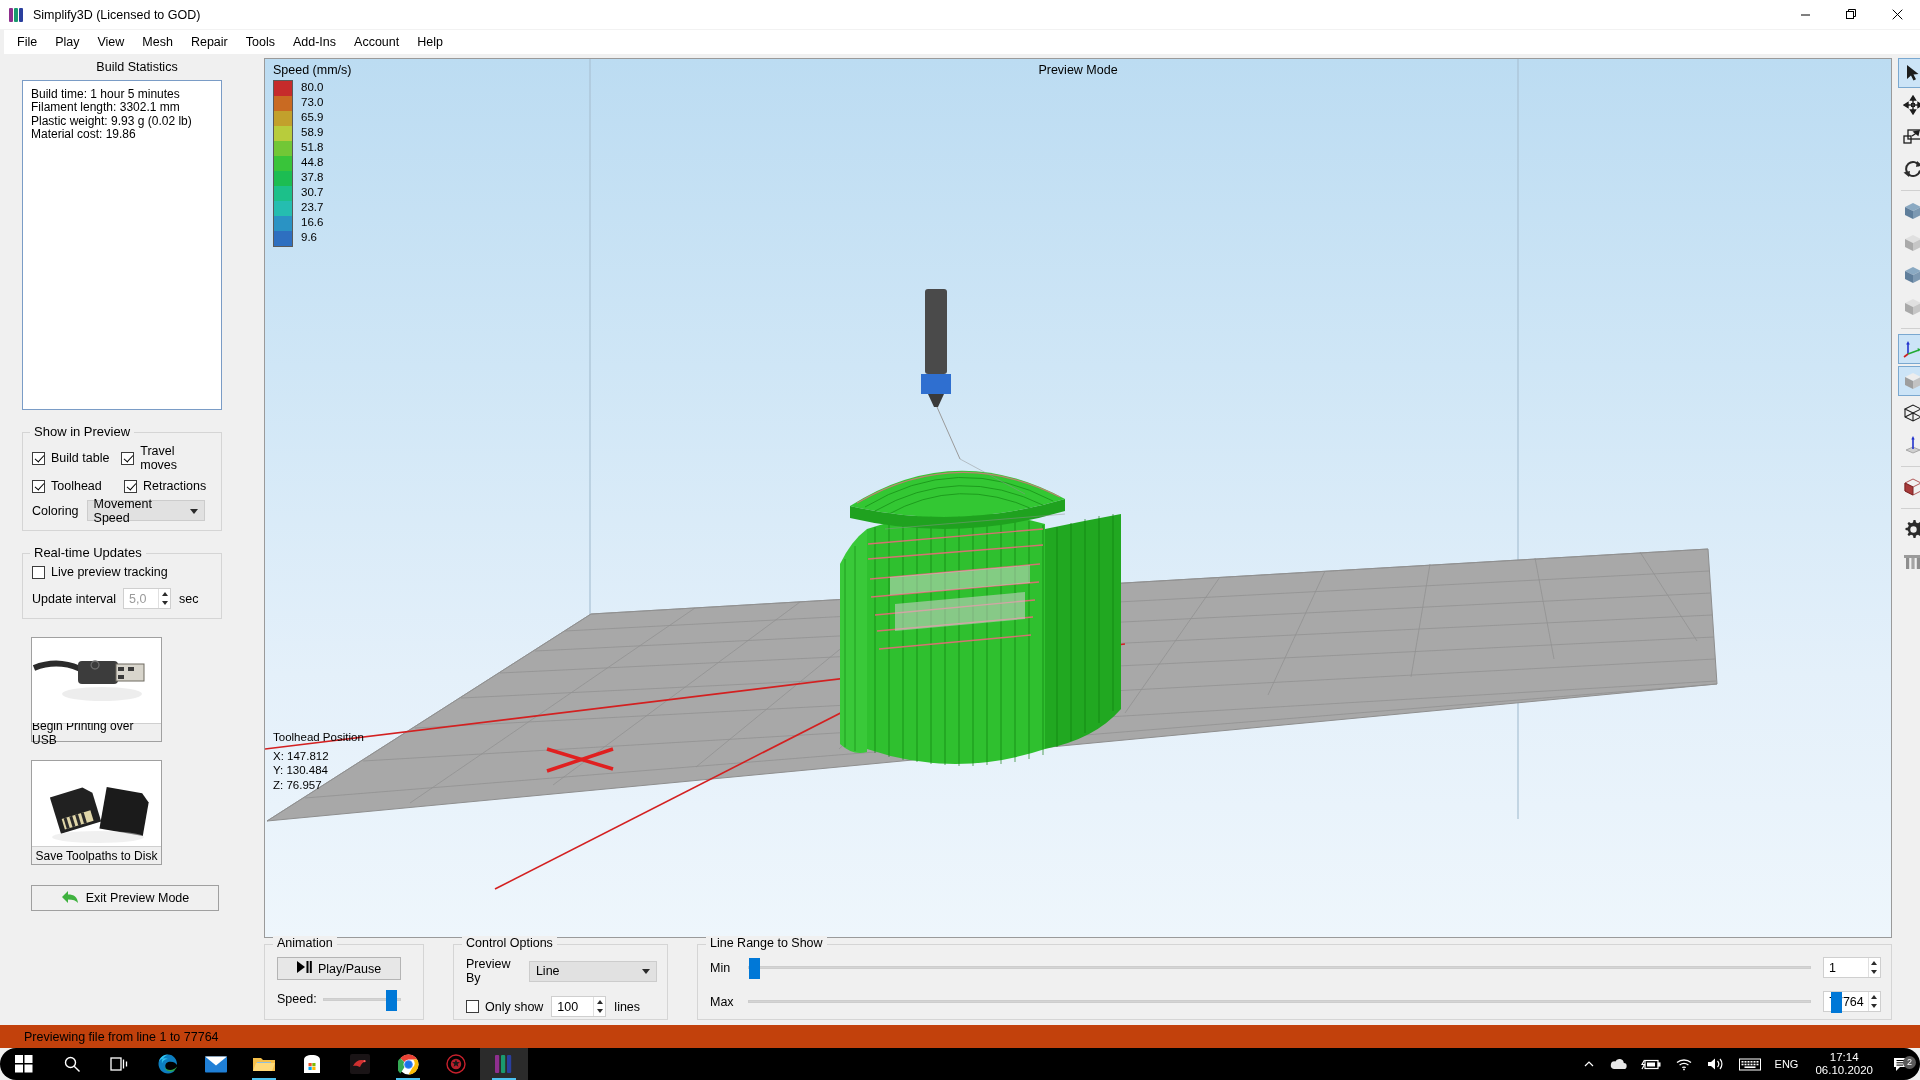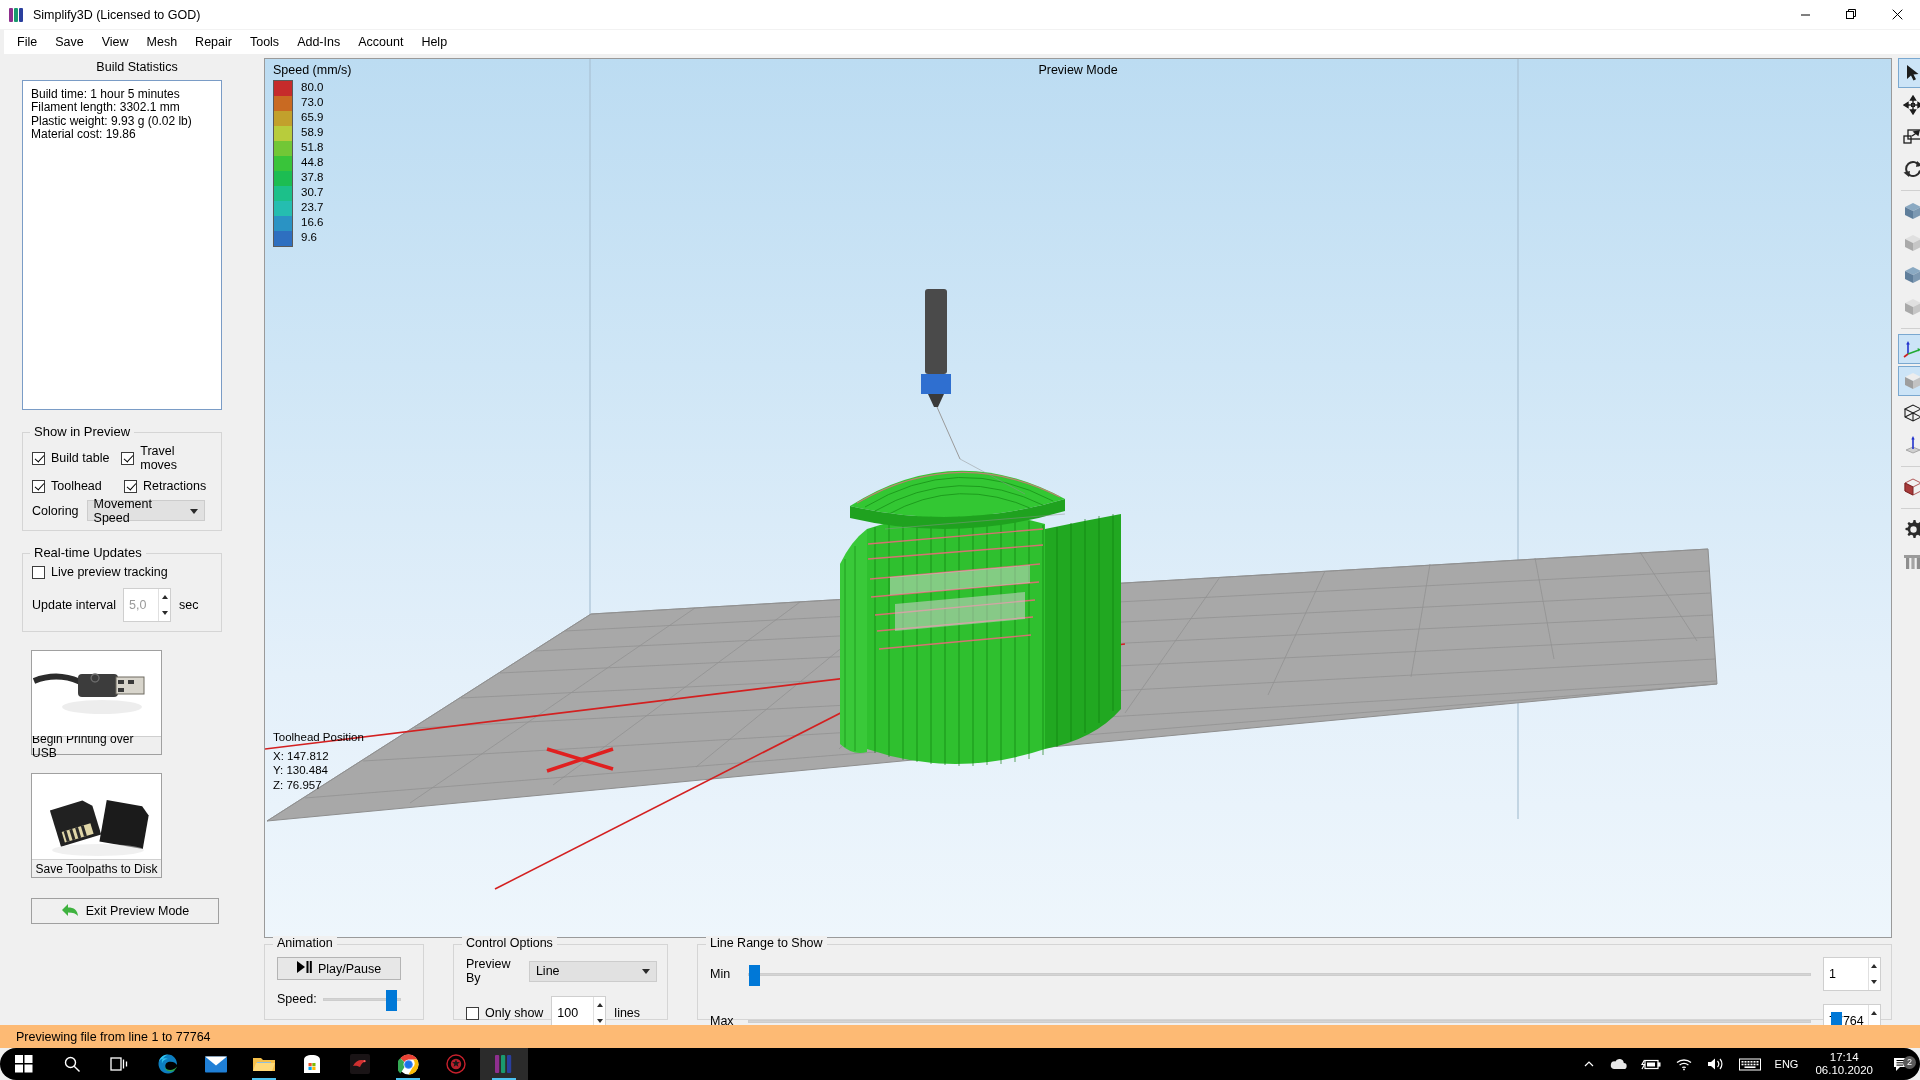--- a/index.html
+++ b/index.html
@@ -84,21 +84,21 @@
     position: relative; background: #e1e1e1; border: 1px solid #cccccc;
     height: 21px; display: flex; align-items: center; padding: 0 20px 0 6px;
     font-size: 12.5px; color: #000;
   }
   .combo .arrow {
     position: absolute; right: 6px; top: 50%; margin-top: -2px;
     width: 0; height: 0; border-left: 4.5px solid transparent;
     border-right: 4.5px solid transparent; border-top: 5px solid #2b2b2b;
   }
   .spin {
-    display: flex; align-items: stretch; height: 34px; border: 1px solid #cfcfcf;
+    display: flex; align-items: stretch; height: 21px; border: 1px solid #cfcfcf;
     background: #fff;
   }
   .spin input {
     border: 0; outline: none; font-family: "Liberation Sans", sans-serif;
     font-size: 12.5px; color: #9a9a9a; padding-left: 5px; width: 100%;
     background: transparent;
   }
   .spin.enabled input { color: #000; }
   .spin-btns {
     width: 16px; border-left: 1px solid #e0e0e0; display: flex;
@@ -188,22 +188,22 @@
     width: 30px; height: 30px; margin-bottom: 2px;
     display: flex; align-items: center; justify-content: center;
     border: 1px solid transparent;
   }
   .tool.active { background: #cce4f7; border: 1px solid #7aa8d0; }
   .tool-sep { width: 24px; height: 1px; background: #d0d0d0; margin: 4px 0 5px 0; }
 
   
   .statusbar {
     position: absolute; left: 0; top: 1025px; width: 1920px; height: 23px;
-    background: #fdba74; display: flex; align-items: center;
-    font-size: 12.5px; color: #000; padding-left: 16px;
+    background: #c2410c; display: flex; align-items: center;
+    font-size: 12.5px; color: #000; padding-left: 24px;
   }
 
   
   .taskbar {
     position: absolute; left: 0; top: 1048px; width: 1920px; height: 32px;
     background: #000000; display: flex; align-items: center; border-radius: 16px;
   }
   .tb-icon {
     width: 48px; height: 32px; display: flex; align-items: center;
     justify-content: center; position: relative;
@@ -252,21 +252,21 @@
       <svg width="11" height="11" viewBox="0 0 11 11">
         <line x1="0.7" y1="0.7" x2="10.3" y2="10.3" stroke="#000" stroke-width="1"></line>
         <line x1="10.3" y1="0.7" x2="0.7" y2="10.3" stroke="#000" stroke-width="1"></line>
       </svg>
     </div>
   </div>
 </div>
 
 <div class="menubar">
   <div class="menu-item">File</div>
-  <div class="menu-item">Save</div>
+  <div class="menu-item">Play</div>
   <div class="menu-item">View</div>
   <div class="menu-item">Mesh</div>
   <div class="menu-item">Repair</div>
   <div class="menu-item">Tools</div>
   <div class="menu-item">Add-Ins</div>
   <div class="menu-item">Account</div>
   <div class="menu-item">Help</div>
 </div>
 
 <div class="main">

